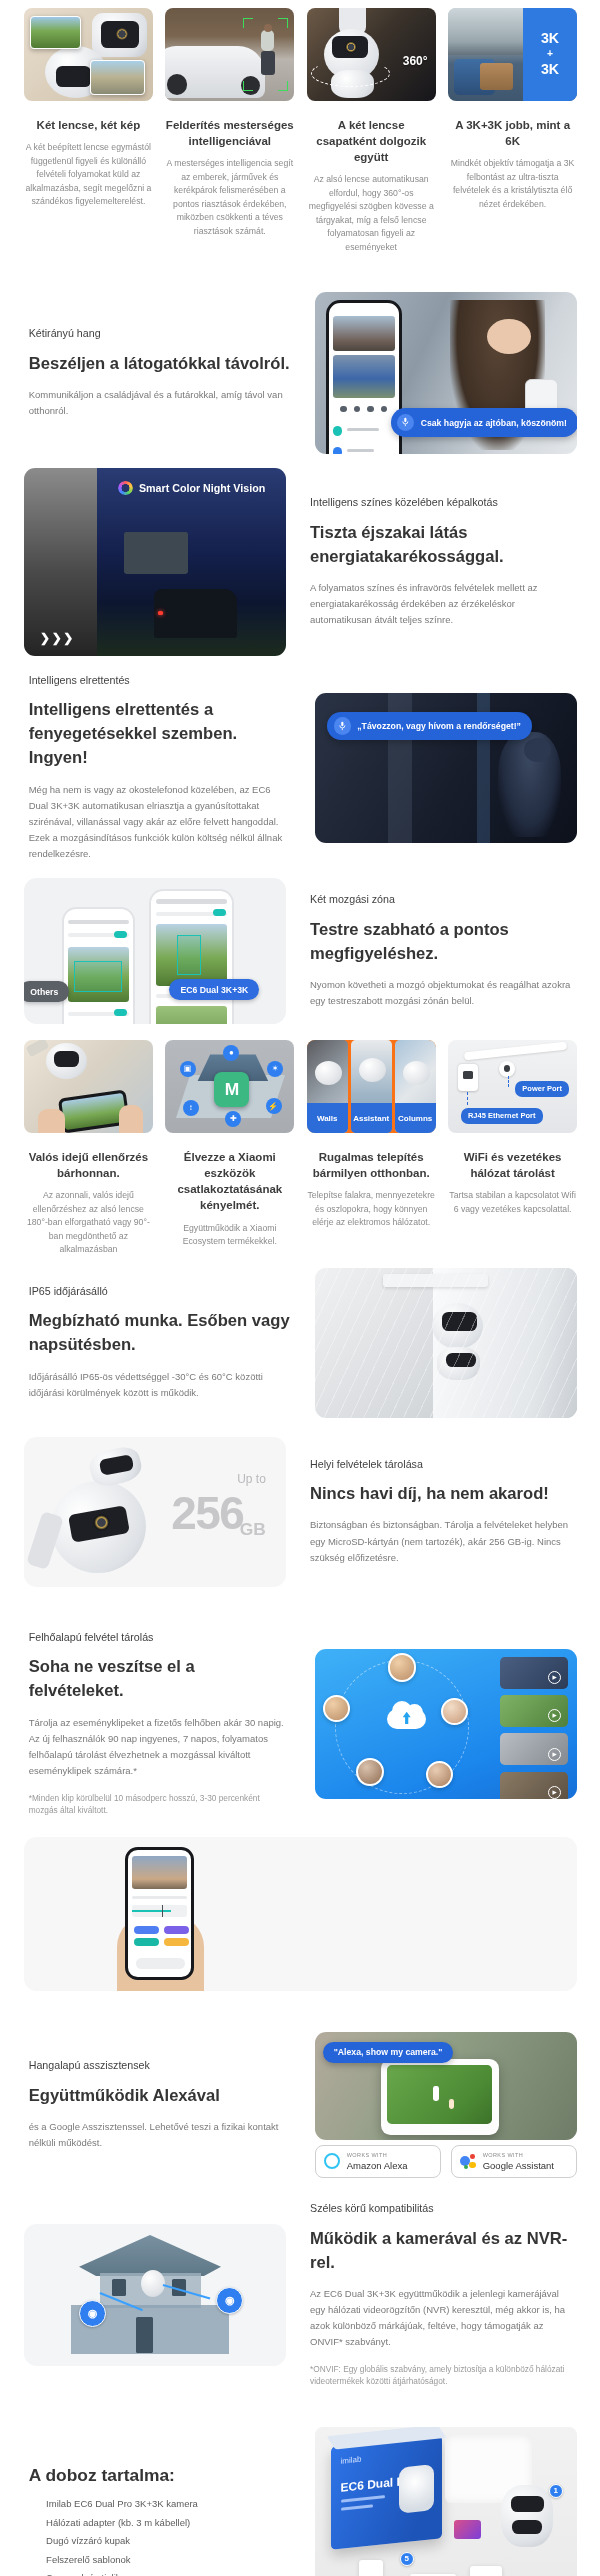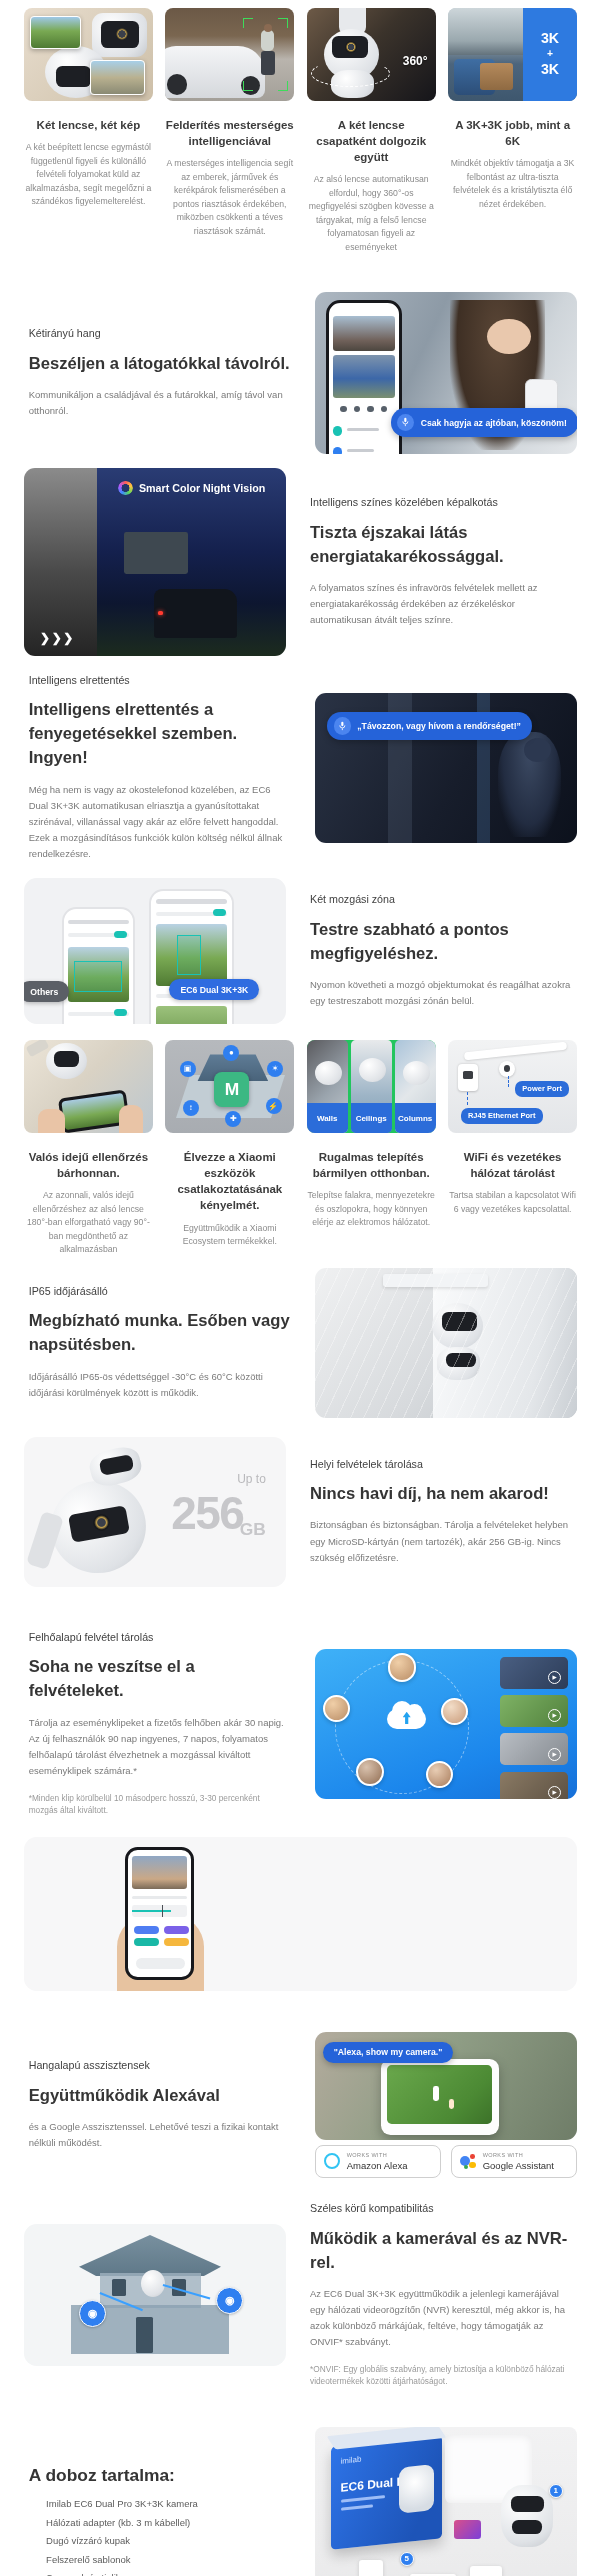--- a/index.html
+++ b/index.html
@@ -310,30 +310,30 @@
         <div class="mini-ic" style="right:11px;top:20.5px;">✶</div>
         <div class="mini-ic" style="left:17.4px;bottom:17.4px;">↕</div>
         <div class="mini-ic" style="right:12.6px;bottom:19px;">⚡</div>
         <div class="mini-ic" style="left:60px;bottom:6.3px;">✚</div>
       </div>
       <div class="gtitle">Élvezze a Xiaomi eszközök csatlakoztatásának kényelmét.</div>
       <div class="gbody">Együttműködik a Xiaomi Ecosystem termékekkel.</div>
     </div>
 
     <div class="gcard">
-      <div class="gimg" style="background:#22c55e;display:flex;gap:3.2px;">
+      <div class="gimg" style="background:#f97316;display:flex;gap:3.2px;">
         <div style="position:relative;flex:1;overflow:hidden;border-radius:4.7px;">
           <div class="abs" style="inset:0;background:linear-gradient(135deg,#5a5a5e 0%,#9aa4ad 55%,#c6cdd3 100%);"></div>
           <div class="abs cam-ball" style="left:8px;top:20.5px;width:27px;height:24px;"></div>
           <div class="abs" style="left:0;bottom:0;width:100%;height:30px;background:#2b6cd9;color:#fff;font-size:8px;font-weight:bold;display:flex;align-items:center;justify-content:center;">Walls</div>
         </div>
         <div style="position:relative;flex:1;overflow:hidden;border-radius:4.7px;">
           <div class="abs" style="inset:0;background:linear-gradient(180deg,#e8eaec 0%,#9db4c6 60%,#7d9cb5 100%);"></div>
           <div class="abs cam-ball" style="left:8px;top:17.4px;width:27px;height:24px;"></div>
-          <div class="abs" style="left:0;bottom:0;width:100%;height:30px;background:#2b6cd9;color:#fff;font-size:8px;font-weight:bold;display:flex;align-items:center;justify-content:center;">Ceilings</div>
+          <div class="abs" style="left:0;bottom:0;width:100%;height:30px;background:#2b6cd9;color:#fff;font-size:8px;font-weight:bold;display:flex;align-items:center;justify-content:center;">Assistant</div>
         </div>
         <div style="position:relative;flex:1;overflow:hidden;border-radius:4.7px;">
           <div class="abs" style="inset:0;background:linear-gradient(135deg,#aac4da 0%,#e3e7ea 50%,#c2ccd4 100%);"></div>
           <div class="abs cam-ball" style="left:8px;top:20.5px;width:27px;height:24px;"></div>
           <div class="abs" style="left:0;bottom:0;width:100%;height:30px;background:#2b6cd9;color:#fff;font-size:8px;font-weight:bold;display:flex;align-items:center;justify-content:center;">Columns</div>
         </div>
       </div>
       <div class="gtitle">Rugalmas telepítés bármilyen otthonban.</div>
       <div class="gbody">Telepítse falakra, mennyezetekre és oszlopokra, hogy könnyen elérje az elektromos hálózatot.</div>
     </div>

